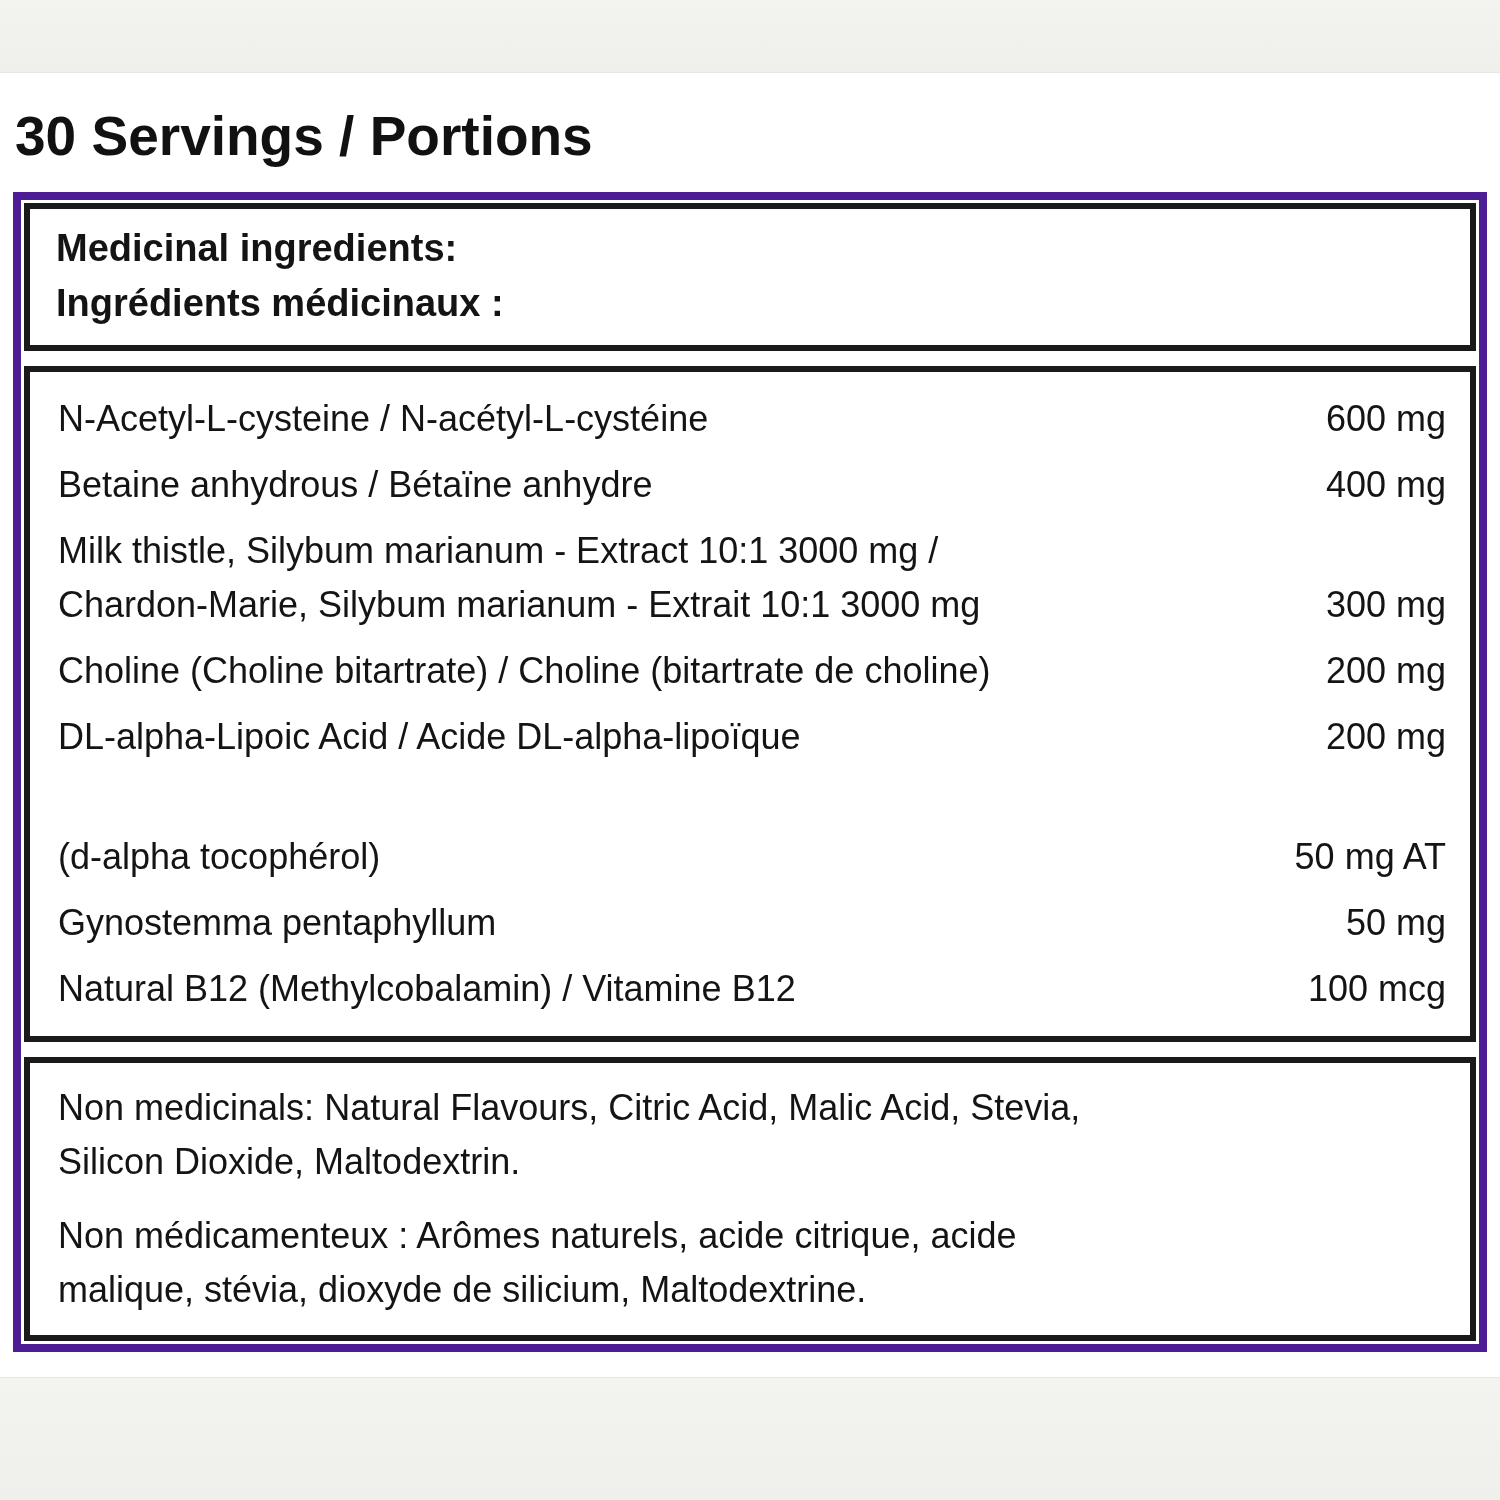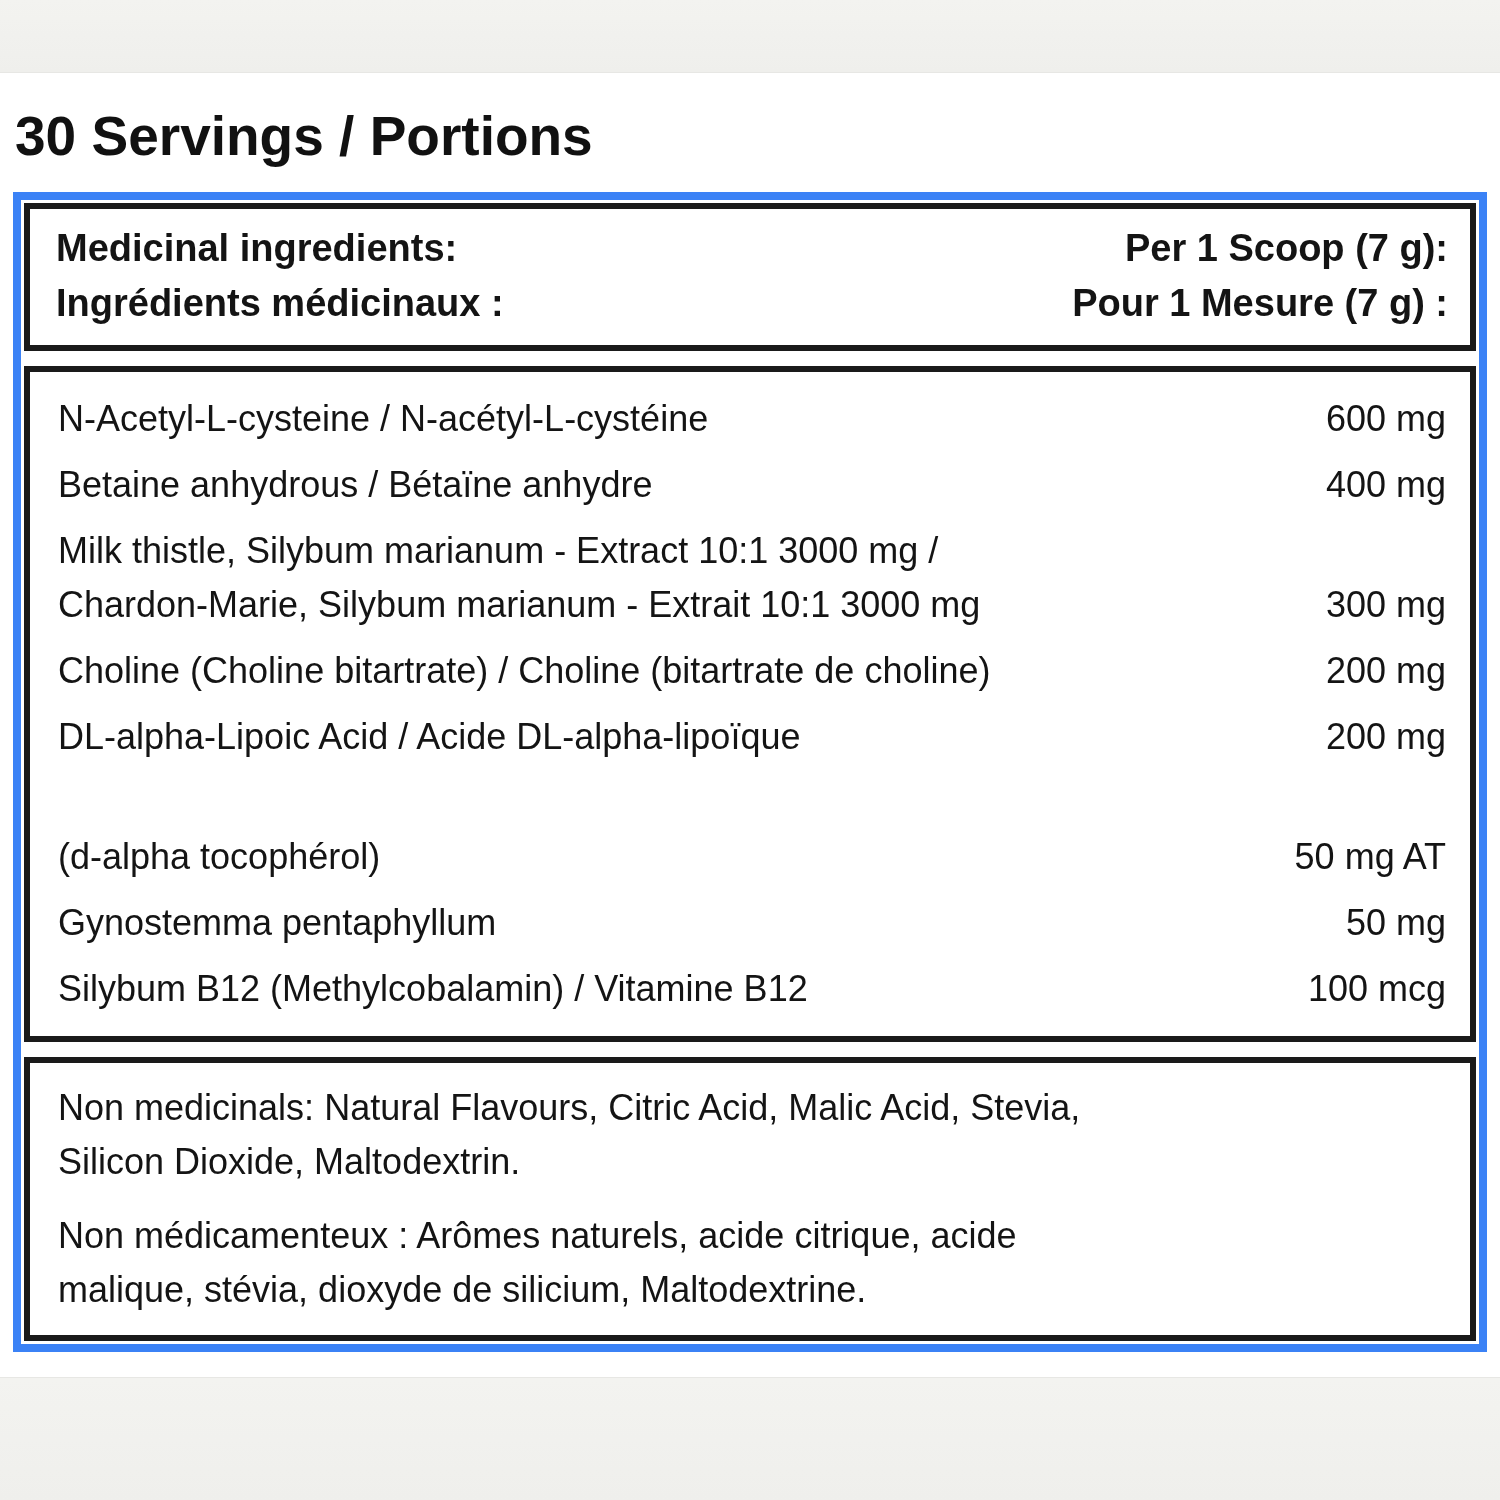--- a/index.html
+++ b/index.html
@@ -29,21 +29,21 @@
   }
   .servings-title {
     margin: 0 0 26px 2px;
     font-size: 55px;
     font-weight: bold;
     line-height: 1.05;
     color: #111111;
   }
 
   .panel {
-    border: 8px solid #3b82f6;
+    border: 8px solid #4c1d95;
     padding: 3px;
     background: #ffffff;
   }
   .section {
     border: 6px solid #1a1a1a;
     background: #ffffff;
   }
   .section + .section { margin-top: 15px; }
 
   
@@ -98,24 +98,20 @@
 
   <h1 class="servings-title">30 Servings / Portions</h1>
 
   <div class="panel">
 
     <div class="section header-section">
       <div class="header-left">
         <div>Medicinal ingredients:</div>
         <div>Ingrédients médicinaux :</div>
       </div>
-      <div class="header-right">
-        <div>Per 1 Scoop (7 g):</div>
-        <div>Pour 1 Mesure (7 g) :</div>
-      </div>
     </div>
 
     <div class="section rows-section">
 
       <div class="ingredient-row">
         <div class="ingredient-name">N-Acetyl-L-cysteine / N-acétyl-L-cystéine</div>
         <div class="ingredient-amount">600 mg</div>
       </div>
 
       <div class="ingredient-row">
@@ -142,21 +138,21 @@
         <div class="ingredient-name"><br><span>(d-alpha tocophérol)</span></div>
         <div class="ingredient-amount">50 mg AT</div>
       </div>
 
       <div class="ingredient-row">
         <div class="ingredient-name">Gynostemma pentaphyllum</div>
         <div class="ingredient-amount">50 mg</div>
       </div>
 
       <div class="ingredient-row">
-        <div class="ingredient-name"><span>Silybum B12 (Methylcobalamin) / Vitamine B12</span><br></div>
+        <div class="ingredient-name"><span>Natural B12 (Methylcobalamin) / Vitamine B12</span><br></div>
         <div class="ingredient-amount">100 mcg</div>
       </div>
 
     </div>
 
     <div class="section footer-section">
       <p class="nm-para"><span class="nm-label">Non medicinals:</span><span> Natural Flavours, Citric Acid, Malic Acid, Stevia,</span><br><span>Silicon Dioxide, Maltodextrin.</span></p>
       <p class="nm-para"><span class="nm-label">Non médicamenteux :</span><span> Arômes naturels, acide citrique, acide</span><br><span>malique, stévia, dioxyde de silicium, Maltodextrine.</span></p>
     </div>
 

